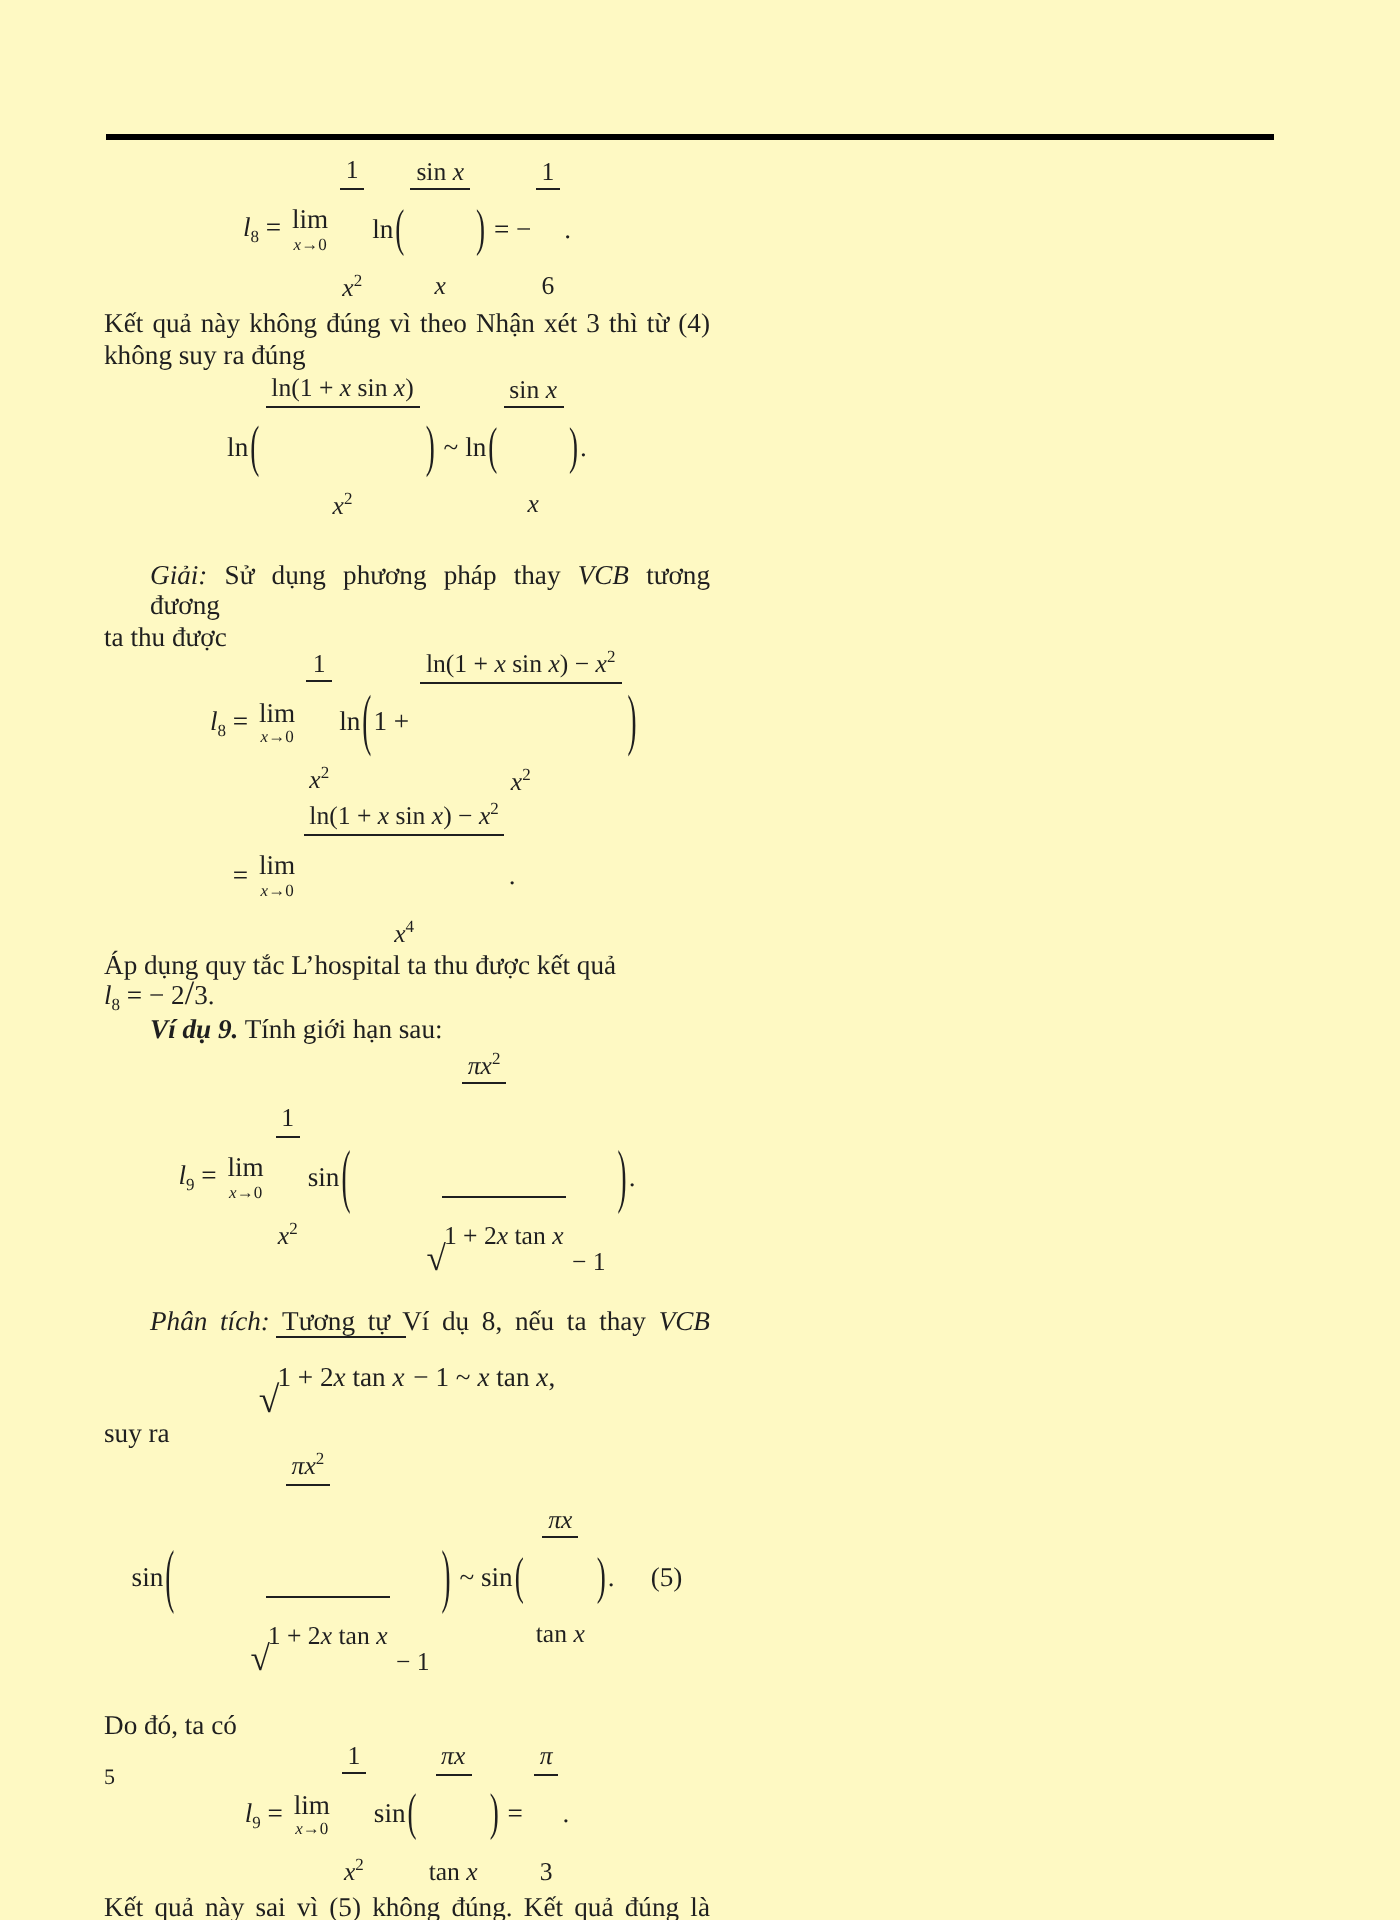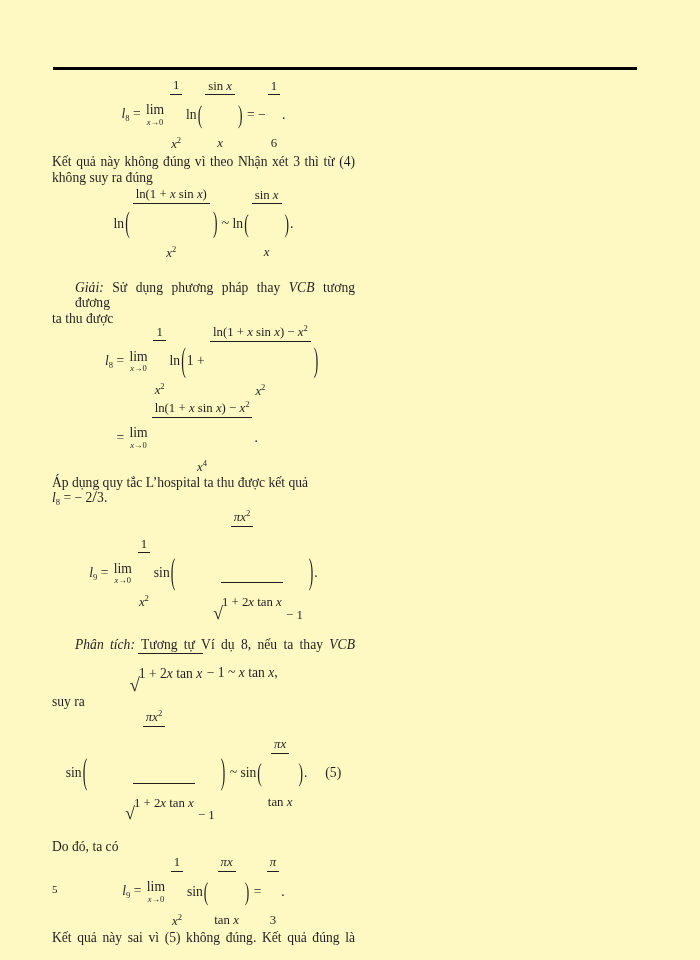--- a/index.html
+++ b/index.html
@@ -128,20 +128,21 @@
       </span>
       <span class="mtk">.</span>
     </div>
 
     <div class="para">Áp dụng quy tắc L’hospital ta thu được kết quả</div>
 
     <div class="fm">
       <span class="mtk"><span class="it">l</span><span class="sub">8</span><span> = − 2</span><span class="bs">/</span><span>3</span><span>.</span></span>
     </div>
 
+    <div class="para ind"><span class="tk"><span class="it bd">Ví dụ 9.</span><span> Tính giới hạn sau:</span></span></div>
 
     <div class="fm ctr" style="margin-top:2px">
       <span class="mtk"><span class="it">l</span><span class="sub">9</span><span> = </span></span>
       <span class="lim">
         <span class="lt">lim</span>
         <span class="lb mtk"><span class="it">x</span><span>→0</span></span>
       </span>
       <span class="frac">
         <span class="nu">1</span>
         <span class="de mtk"><span class="it">x</span><span class="sup">2</span></span>

